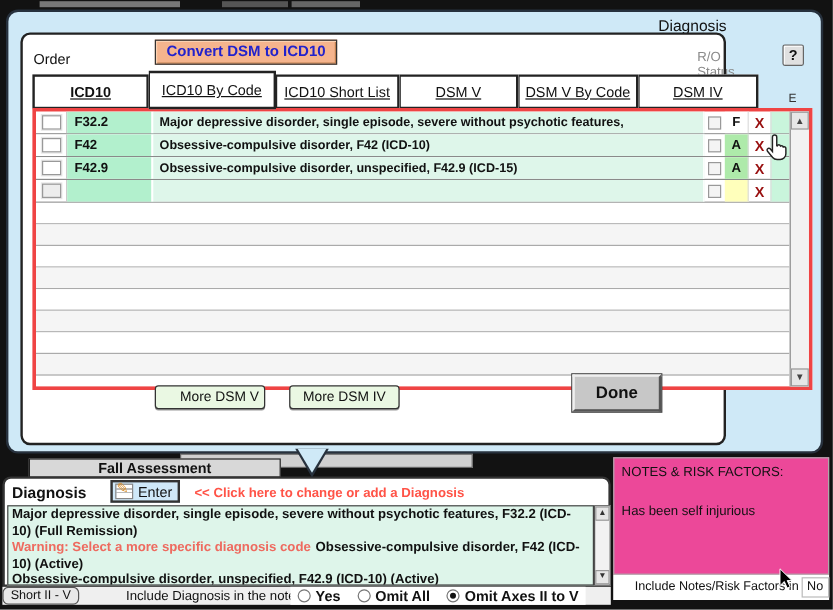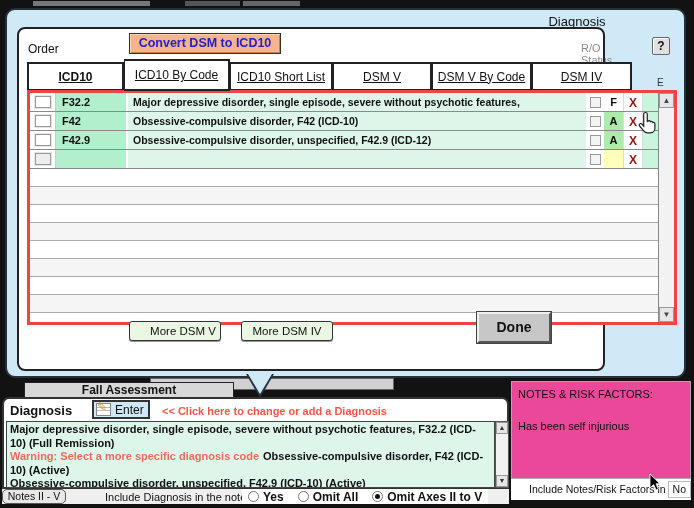--- a/index.html
+++ b/index.html
@@ -216,21 +216,21 @@
             <div class="c-st green">A</div>
             <div class="c-x">X</div>
             <div class="c-end"></div>
           </div>
 
           <div class="trow">
             <div class="c-cb">
               <span class="cbx"></span>
             </div>
             <div class="c-code">F42.9</div>
-            <div class="c-desc">Obsessive-compulsive disorder, unspecified, F42.9 (ICD-12)</div>
+            <div class="c-desc">Obsessive-compulsive disorder, unspecified, F42.9 (ICD-15)</div>
             <div class="c-cb2">
               <span class="cbx2"></span>
             </div>
             <div class="c-st green">A</div>
             <div class="c-x">X</div>
             <div class="c-end"></div>
           </div>
 
           <div class="trow">
             <div class="c-cb">
@@ -287,21 +287,21 @@
       <p class="entry"><span class="warn"></span><span class="txt">Obsessive-compulsive disorder, unspecified, F42.9 (ICD-10) (Active)</span></p>
 
   </div>
   <div class="dscroll">
     <div class="dsb up"></div>
     <div class="dsb down"></div>
   </div>
 </div>
 
 <div class="axis-strip">
-  <div class="axis-btn">Notes II - V</div>
+  <div class="axis-btn">Short II - V</div>
   <span class="include-q">Include Diagnosis in the note?</span>
   <div class="radio-wrap">
 
       <label class="opt">
         <span class="rdo"></span>
         <span class="opt-label">Yes</span>
       </label>
 
       <label class="opt">
         <span class="rdo"></span>

